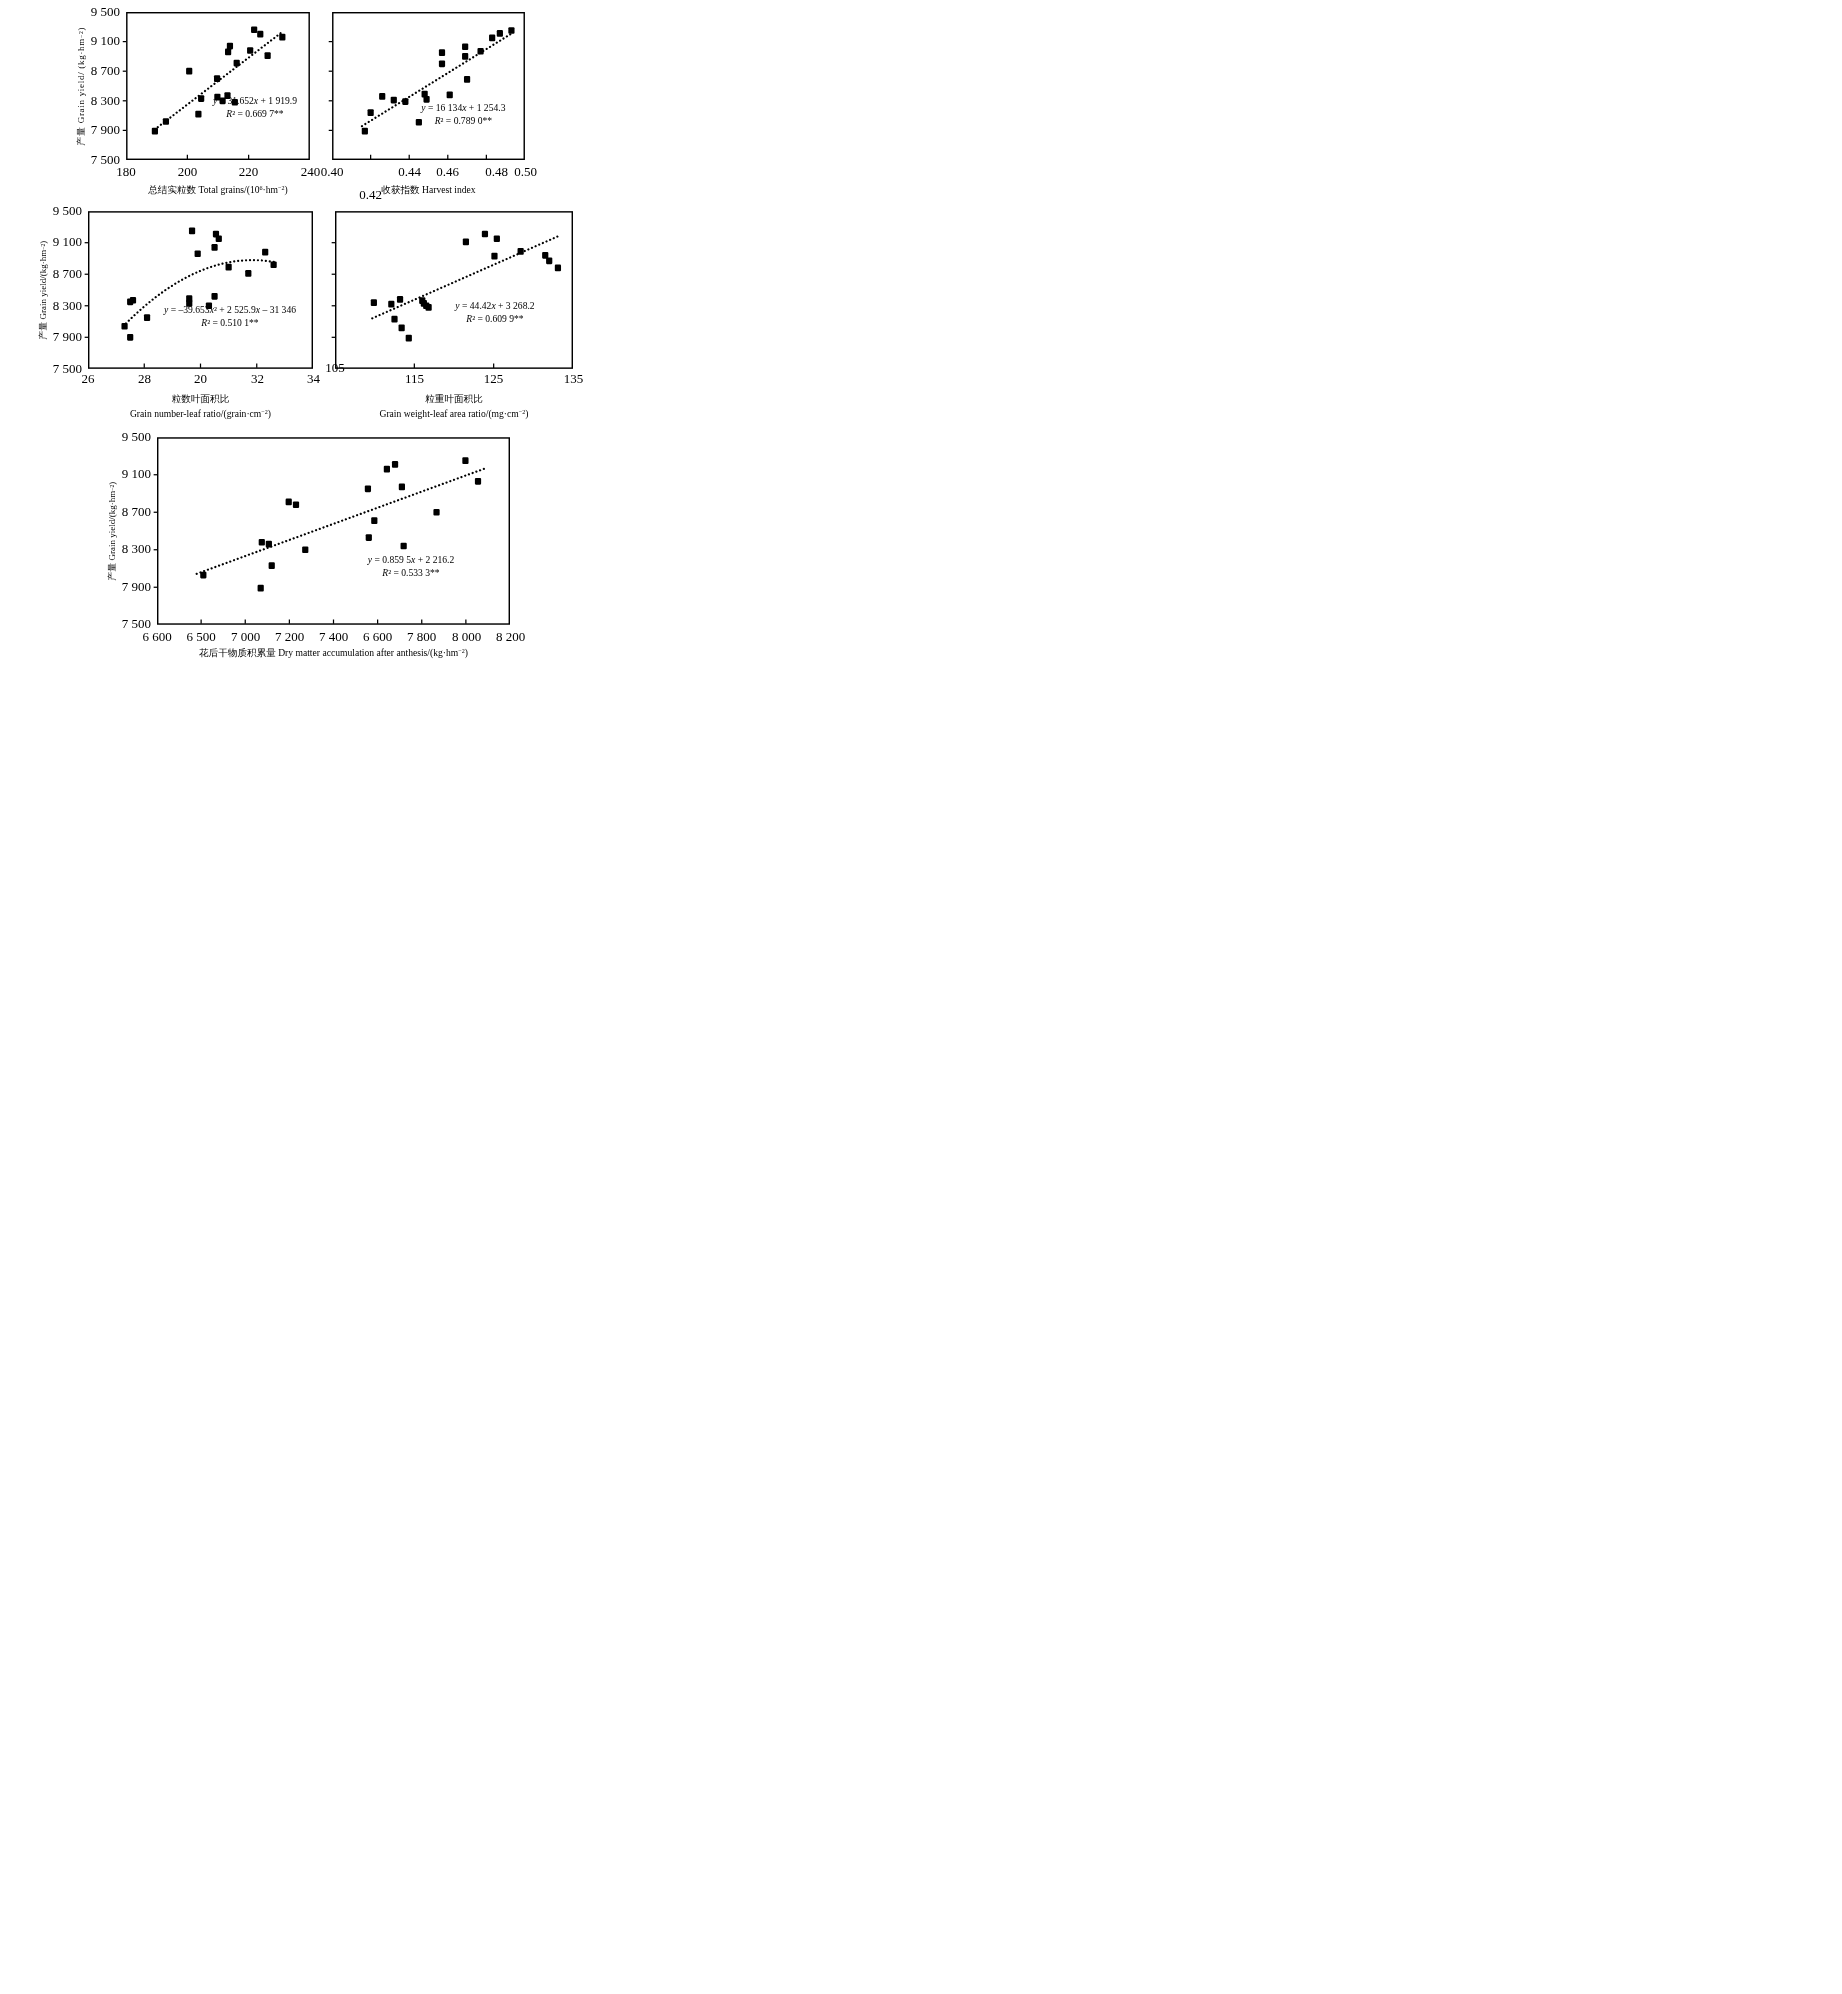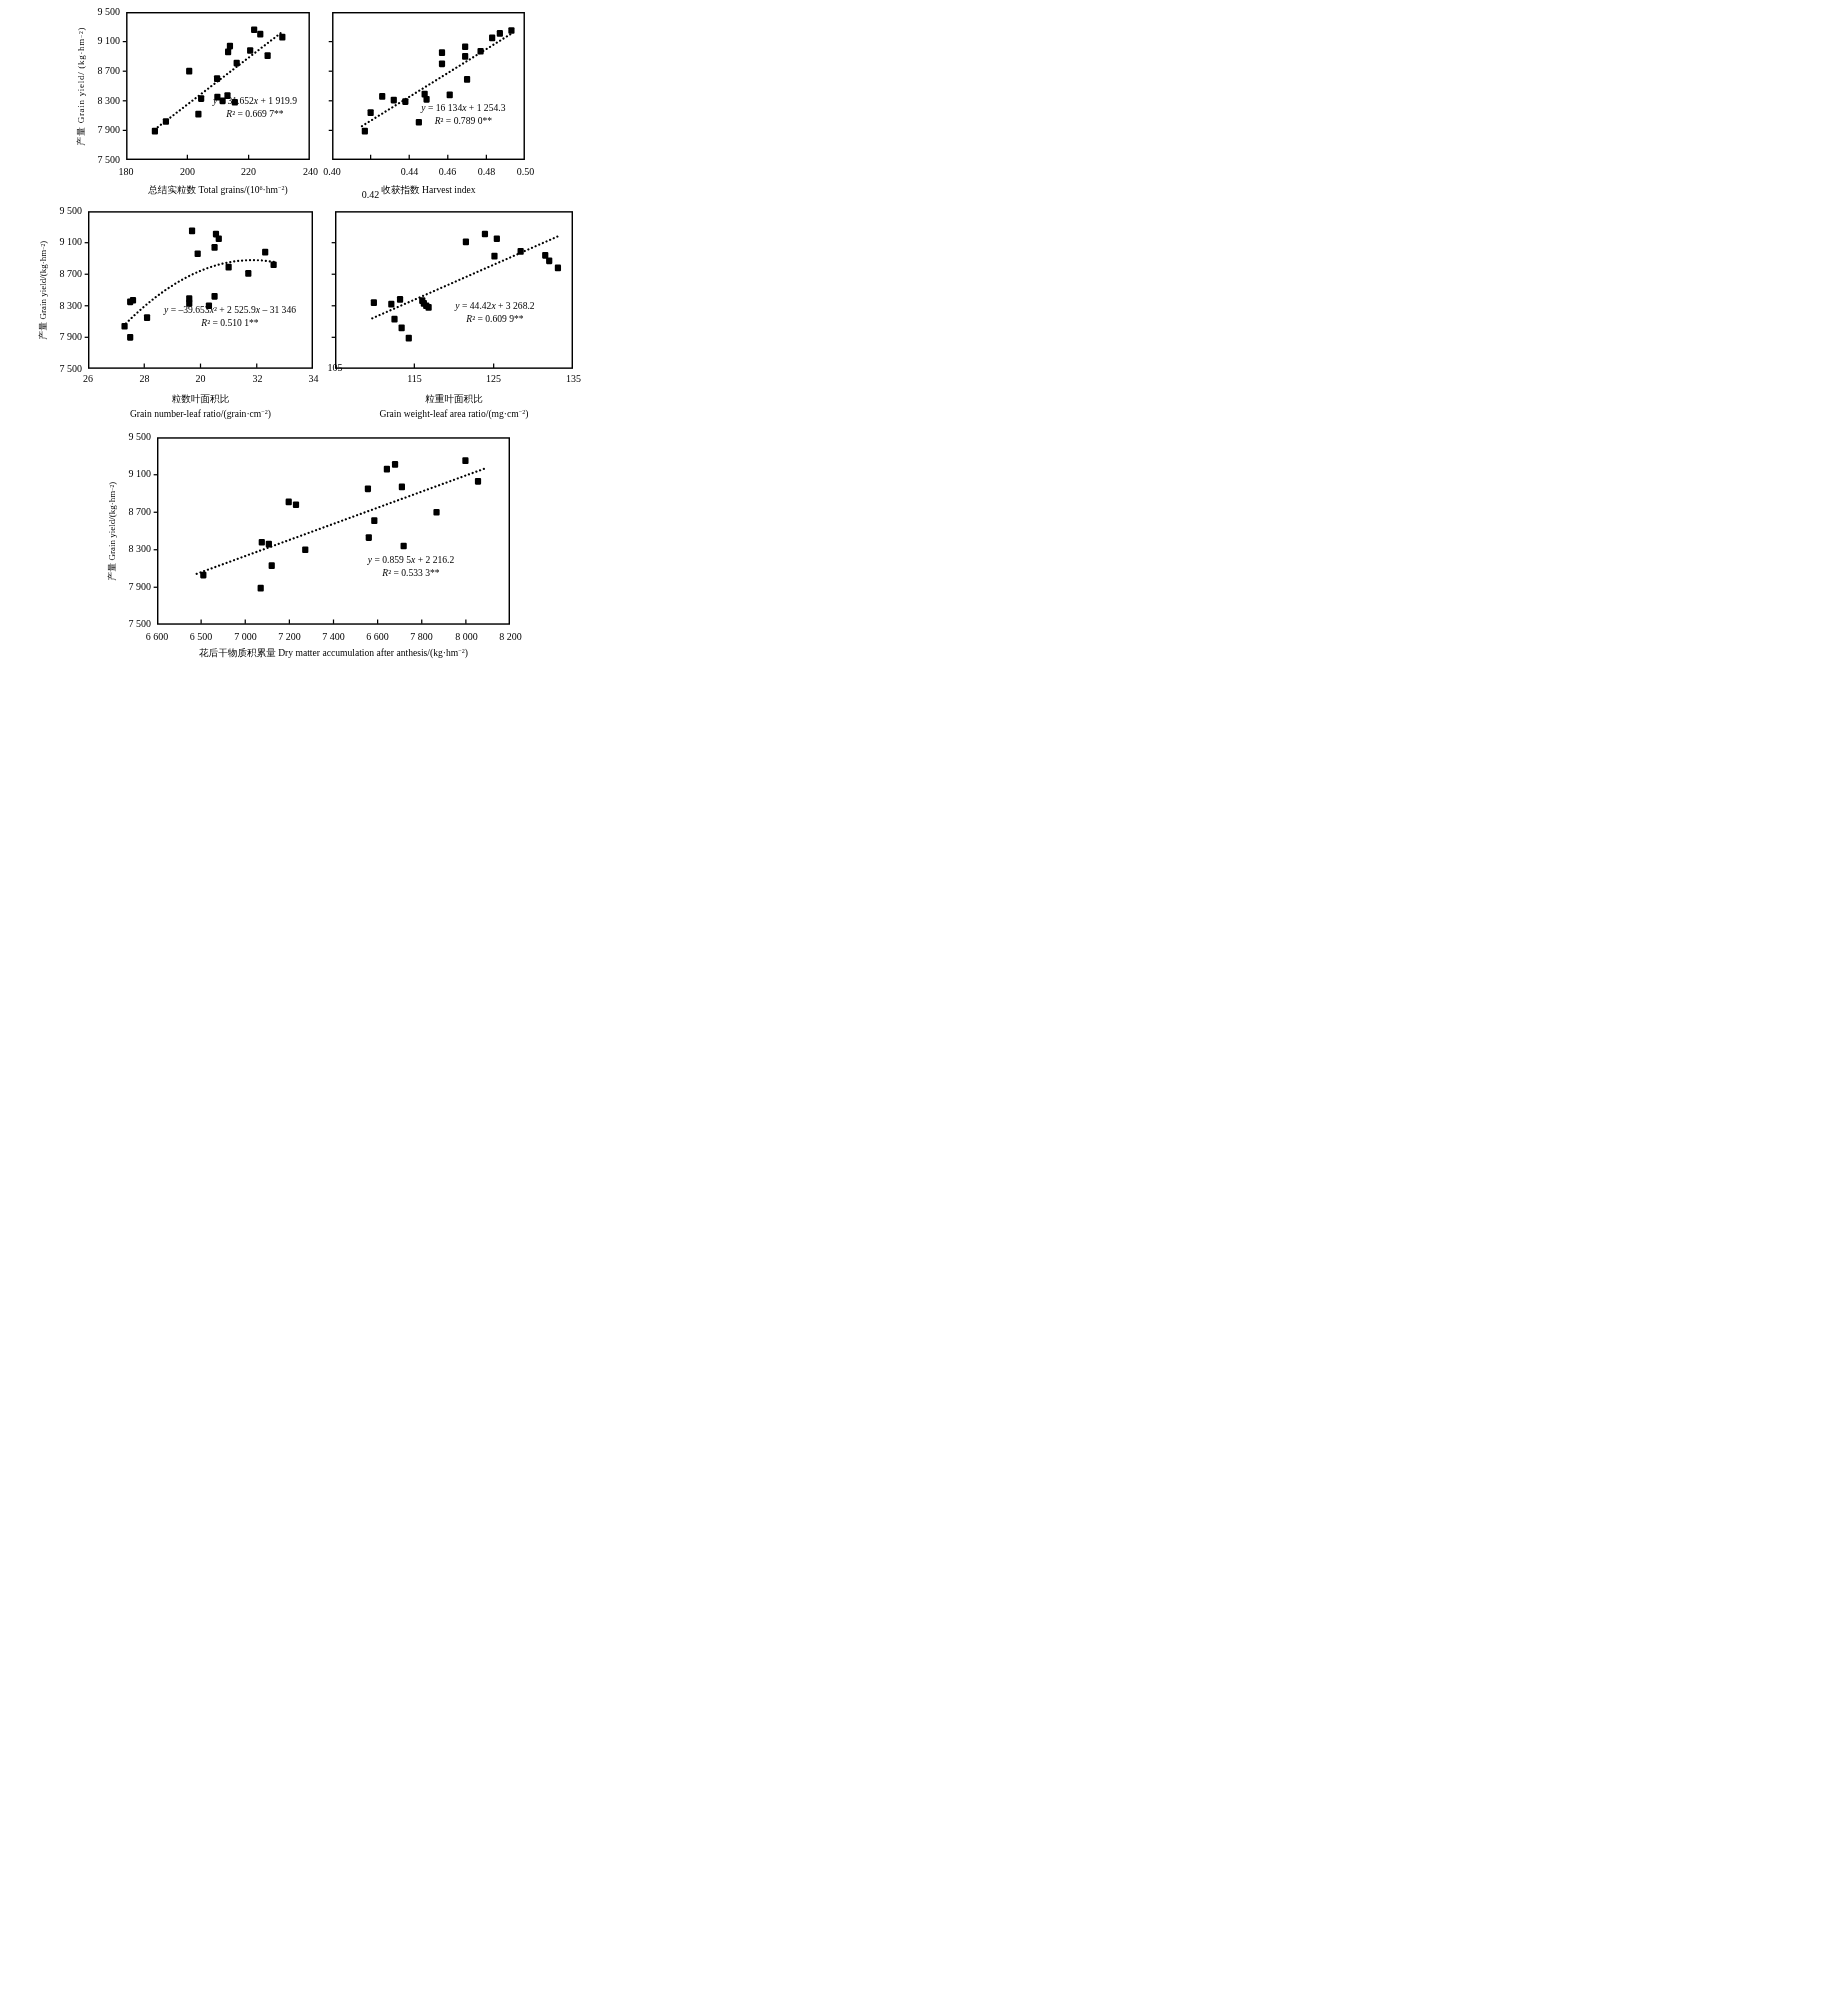--- a/index.html
+++ b/index.html
@@ -6,21 +6,21 @@
   #figure{
     position:relative;
     width:614px;height:665px;
     background:#ffffff;
     font-family:"Liberation Serif","DejaVu Serif",serif;
     color:#000;
     overflow:hidden;
   }
   .panel{position:absolute;}
   .panel svg{position:absolute;left:0;top:0;overflow:visible;}
-  .lbl{position:absolute;font-size:10px;line-height:10.5px;white-space:nowrap;}
+  .lbl{position:absolute;font-size:13px;line-height:10.5px;white-space:nowrap;}
   .xtick{text-align:center;}
   .ytick{text-align:right;}
   .xtitle{text-align:center;font-size:9.6px;}
   .eq{position:absolute;text-align:center;font-size:9.6px;line-height:13.4px;white-space:nowrap;}
   .eq i{font-family:"Liberation Serif","DejaVu Serif",serif;}
   .ylab{
     position:absolute;display:flex;align-items:center;justify-content:center;
     font-size:9px;white-space:nowrap;transform:rotate(-90deg);
   }
   .ylab.spaced{letter-spacing:0.7px;}
@@ -104,21 +104,21 @@
         <rect x="276.29999999999984" y="134.05" width="13" height="14" rx="2.2" fill="#000000"></rect>
         <rect x="304.5799999999999" y="75.15" width="13" height="14" rx="2.2" fill="#000000"></rect>
         <rect x="328.81999999999994" y="47.25" width="13" height="14" rx="2.2" fill="#000000"></rect>
         <rect x="344.97999999999996" y="37.949999999999996" width="13" height="14" rx="2.2" fill="#000000"></rect>
         <rect x="369.21999999999997" y="31.75" width="13" height="14" rx="2.2" fill="#000000"></rect>
       </svg>
       <div class="lbl xtick" style="left: -21.5px; top: 155px; width: 43px;">0.40</div>
       <div class="lbl xtick" style="left: 17px; top: 155px; width: 43px; margin-top: 23px;">0.42</div>
       <div class="lbl xtick" style="left: 56px; top: 155px; width: 43px;">0.44</div>
       <div class="lbl xtick" style="left: 94px; top: 155px; width: 43px;">0.46</div>
-      <div class="lbl xtick" style="left: 133px; top: 155px; width: 43px;">0.48</div>
+      <div class="lbl xtick" style="left: 133px; top: 155px; width: 43px; text-align: right;">0.48</div>
       <div class="lbl xtick" style="left: 172px; top: 155px; width: 43px;">0.50</div>
       <div class="lbl xtitle" style="left: -29px; top: 173px; width: 251px;">收获指数 Harvest index</div>
       <div class="eq" style="left: 21.4px; top: 89px; width: 220px;">
         <div><i>y</i> = 16 134<i>x</i> + 1 254.3</div>
         <div><i>R</i>² = 0.789 0**</div>
       </div>
     </div>
     <div class="panel" style="left: 88px; top: 211px; width: 225px; height: 158px;">
       <svg width="225" height="158" viewBox="0 0 471 330">
         <rect x="1.5" y="1.5" width="468" height="327" fill="none" stroke="#000000" stroke-width="3"></rect>

